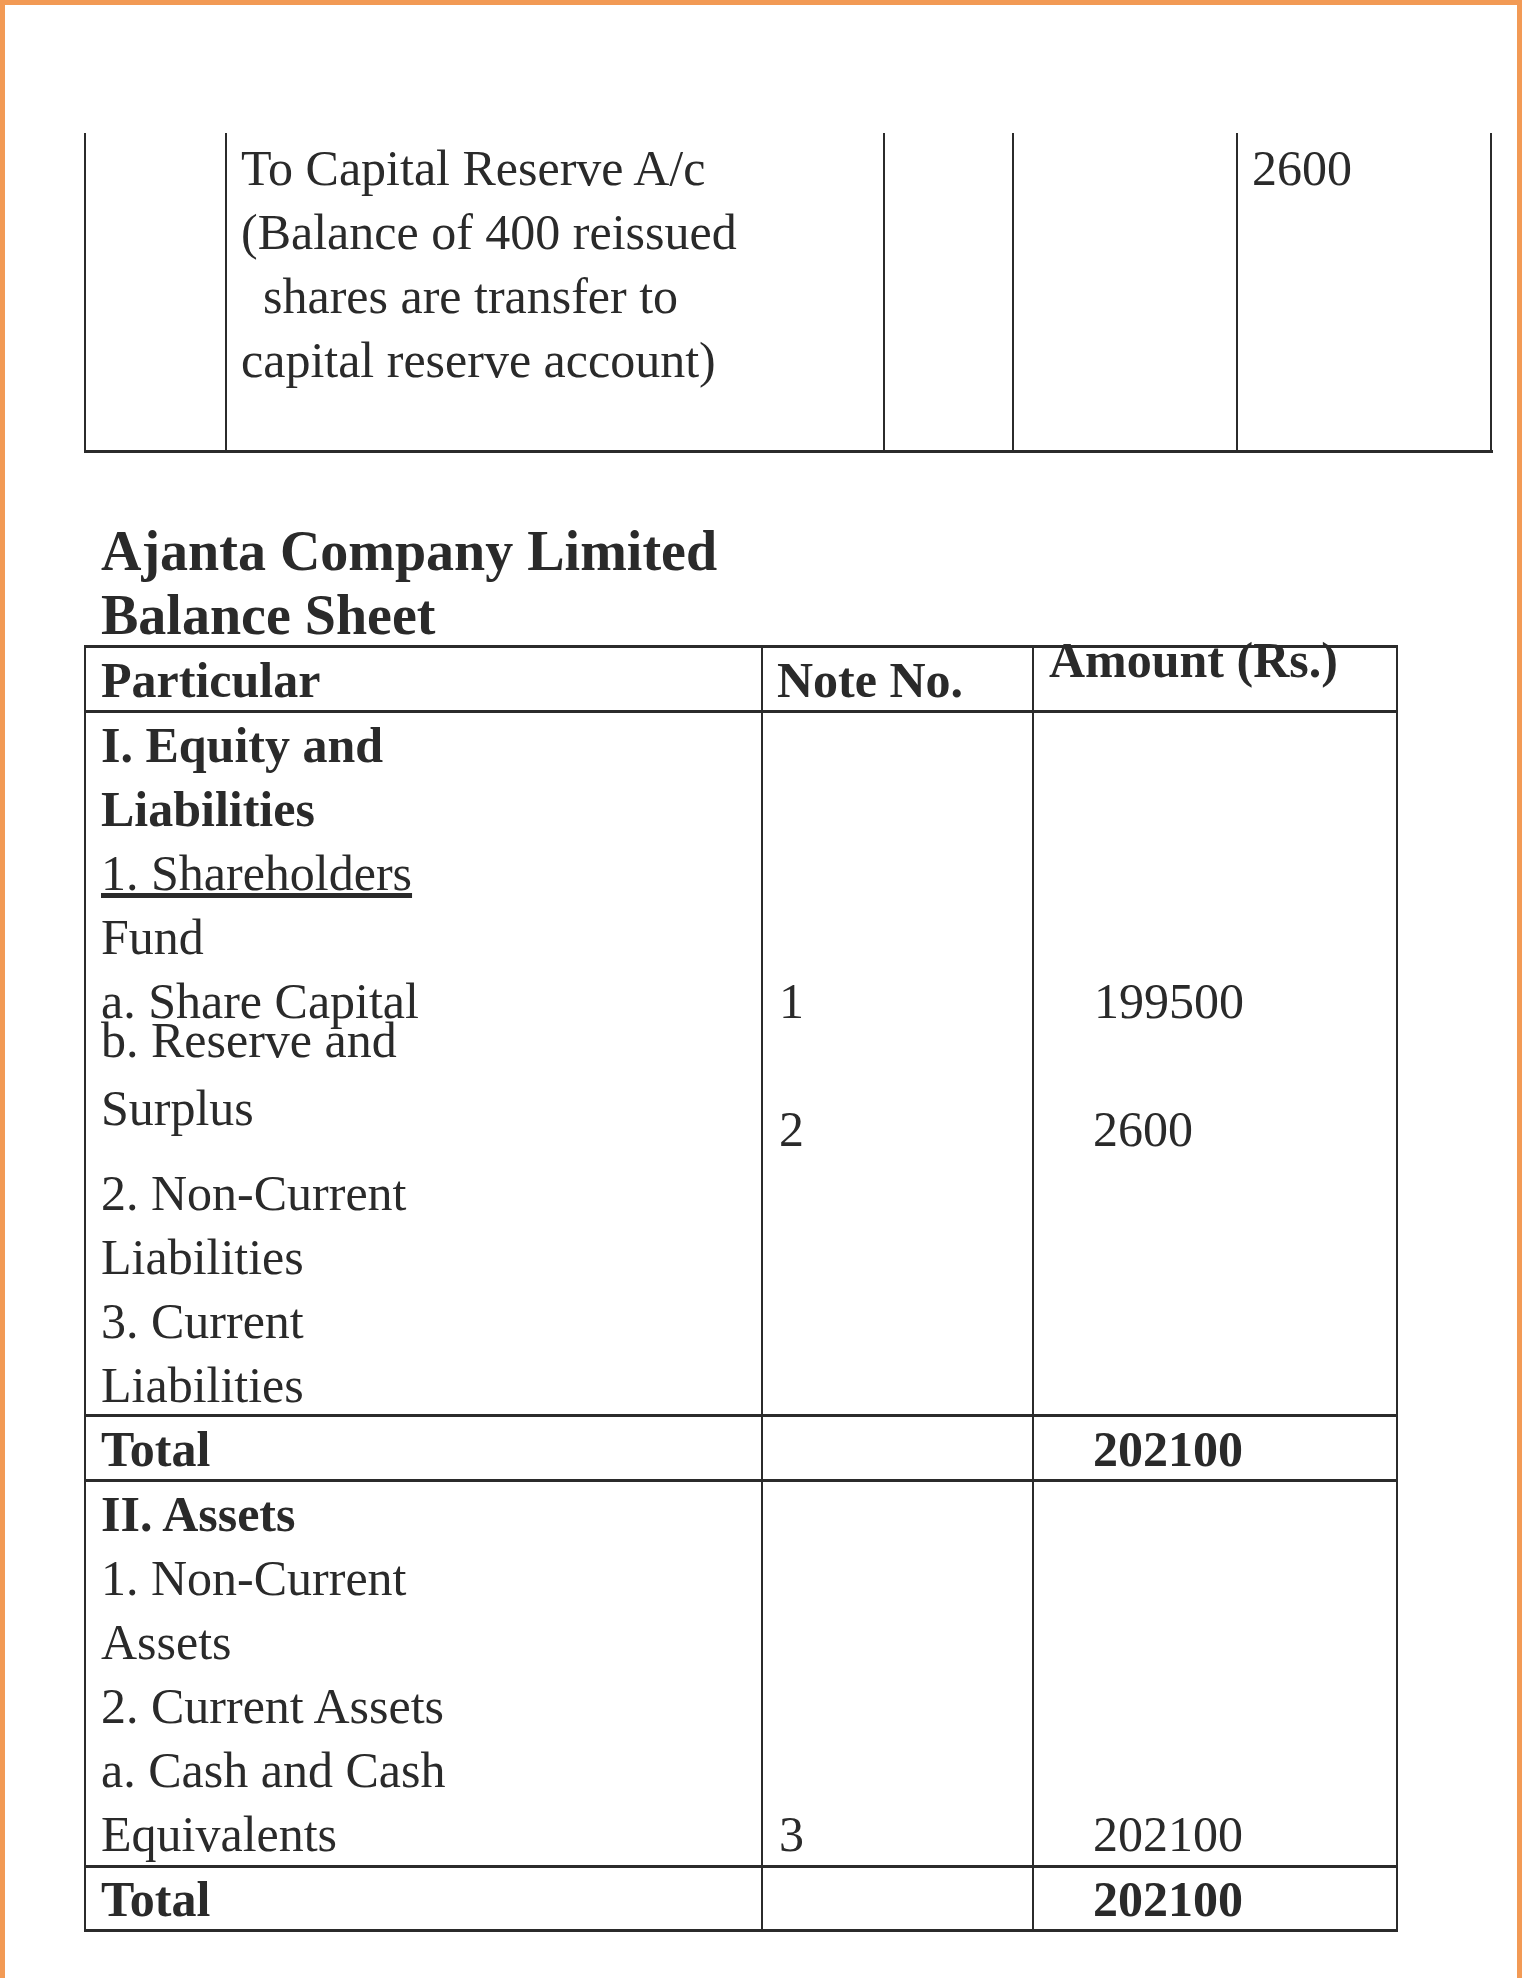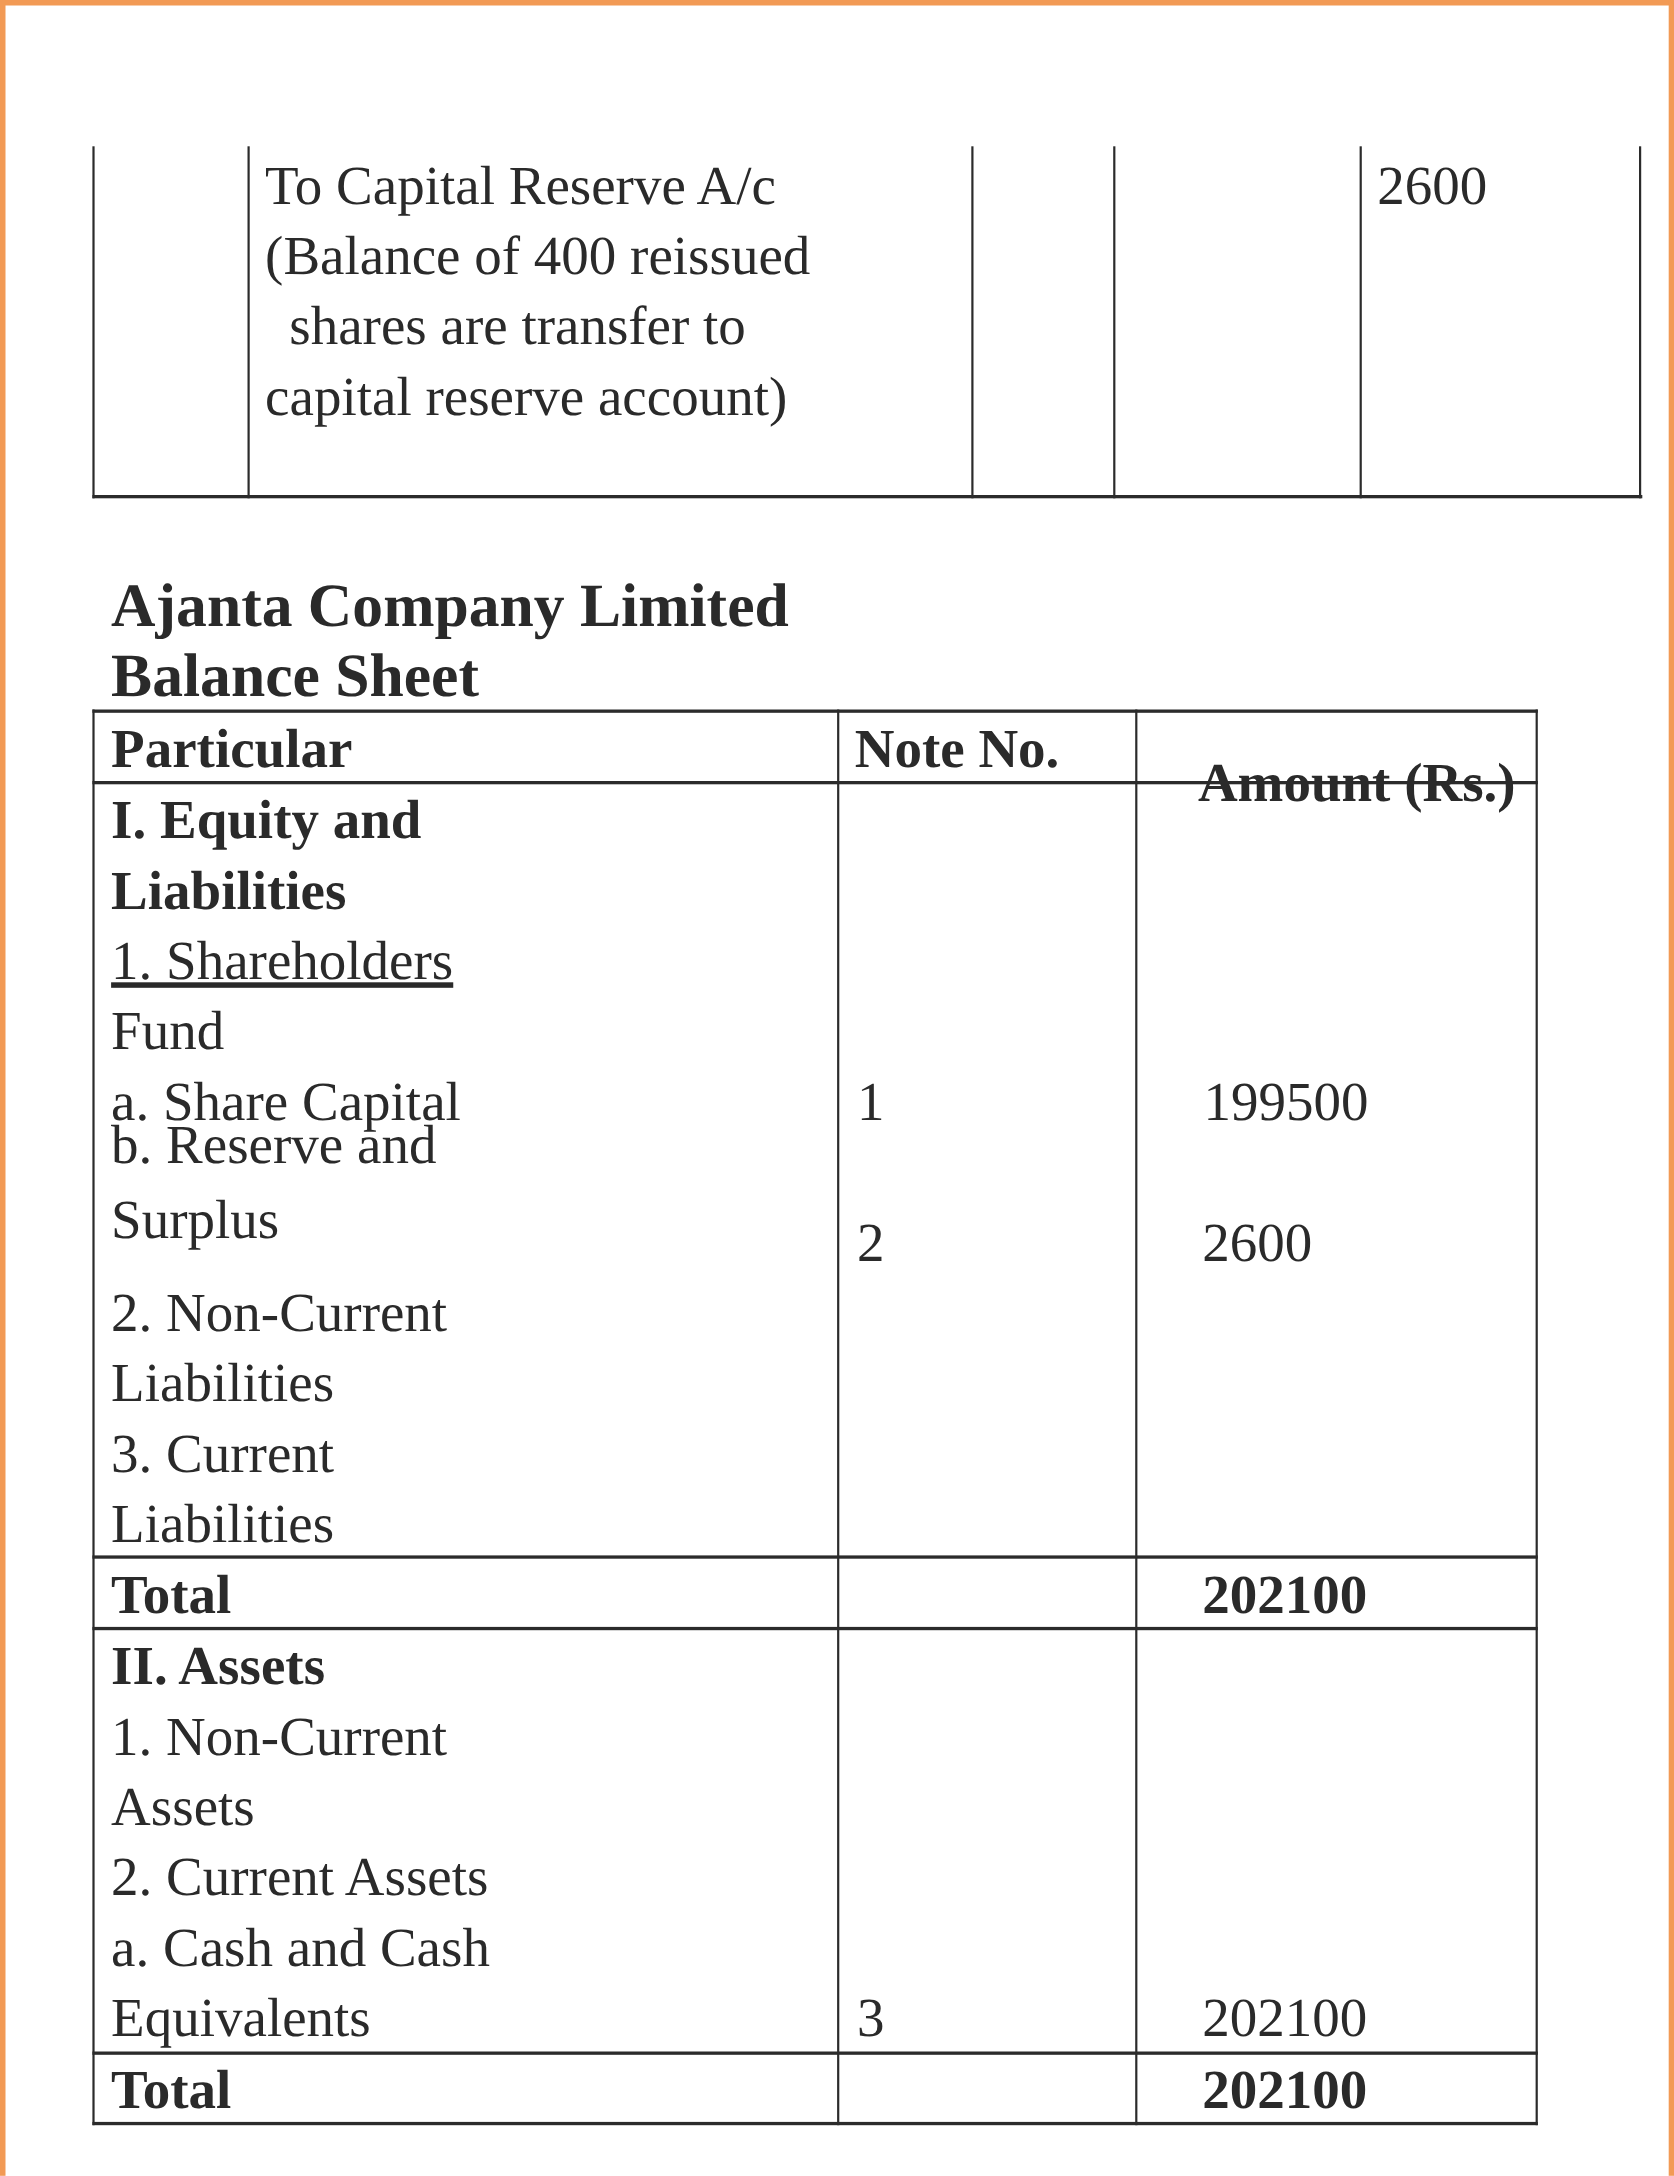--- a/index.html
+++ b/index.html
@@ -55,21 +55,21 @@
   <div class="hline" style="left:84px; top:1865px; width:1314px;"></div>
   <div class="hline" style="left:84px; top:1929px; width:1314px;"></div>
 
   <div class="vline" style="left:84px; top:645px; height:1287px;"></div>
   <div class="vline" style="left:761px; top:645px; height:1287px;"></div>
   <div class="vline" style="left:1032px; top:645px; height:1287px;"></div>
   <div class="vline" style="left:1396px; top:645px; height:1287px;"></div>
 
   <div class="txt bold" style="left:101px; top:648px;">Particular</div>
   <div class="txt bold" style="left:777px; top:648px;">Note No.</div>
-  <div class="txt bold" style="left:1049px; top:679px;margin-left:40px;">Amount (Rs.)</div>
+  <div class="txt bold" style="left:1049px; top:628px;">Amount (Rs.)</div>
 
   <div class="txt bold" style="left:101px; top:713px;">I. Equity and</div>
   <div class="txt bold" style="left:101px; top:777px;">Liabilities</div>
   <div class="txt" style="left:101px; top:841px;text-decoration:underline;">1. Shareholders</div>
   <div class="txt" style="left:101px; top:905px;">Fund</div>
 
   <div class="txt" style="left:101px; top:969px;">a. Share Capital</div>
   <div class="txt" style="left:779px; top:969px;">1</div>
   <div class="txt" style="left:1094px; top:969px;">199500</div>
 

